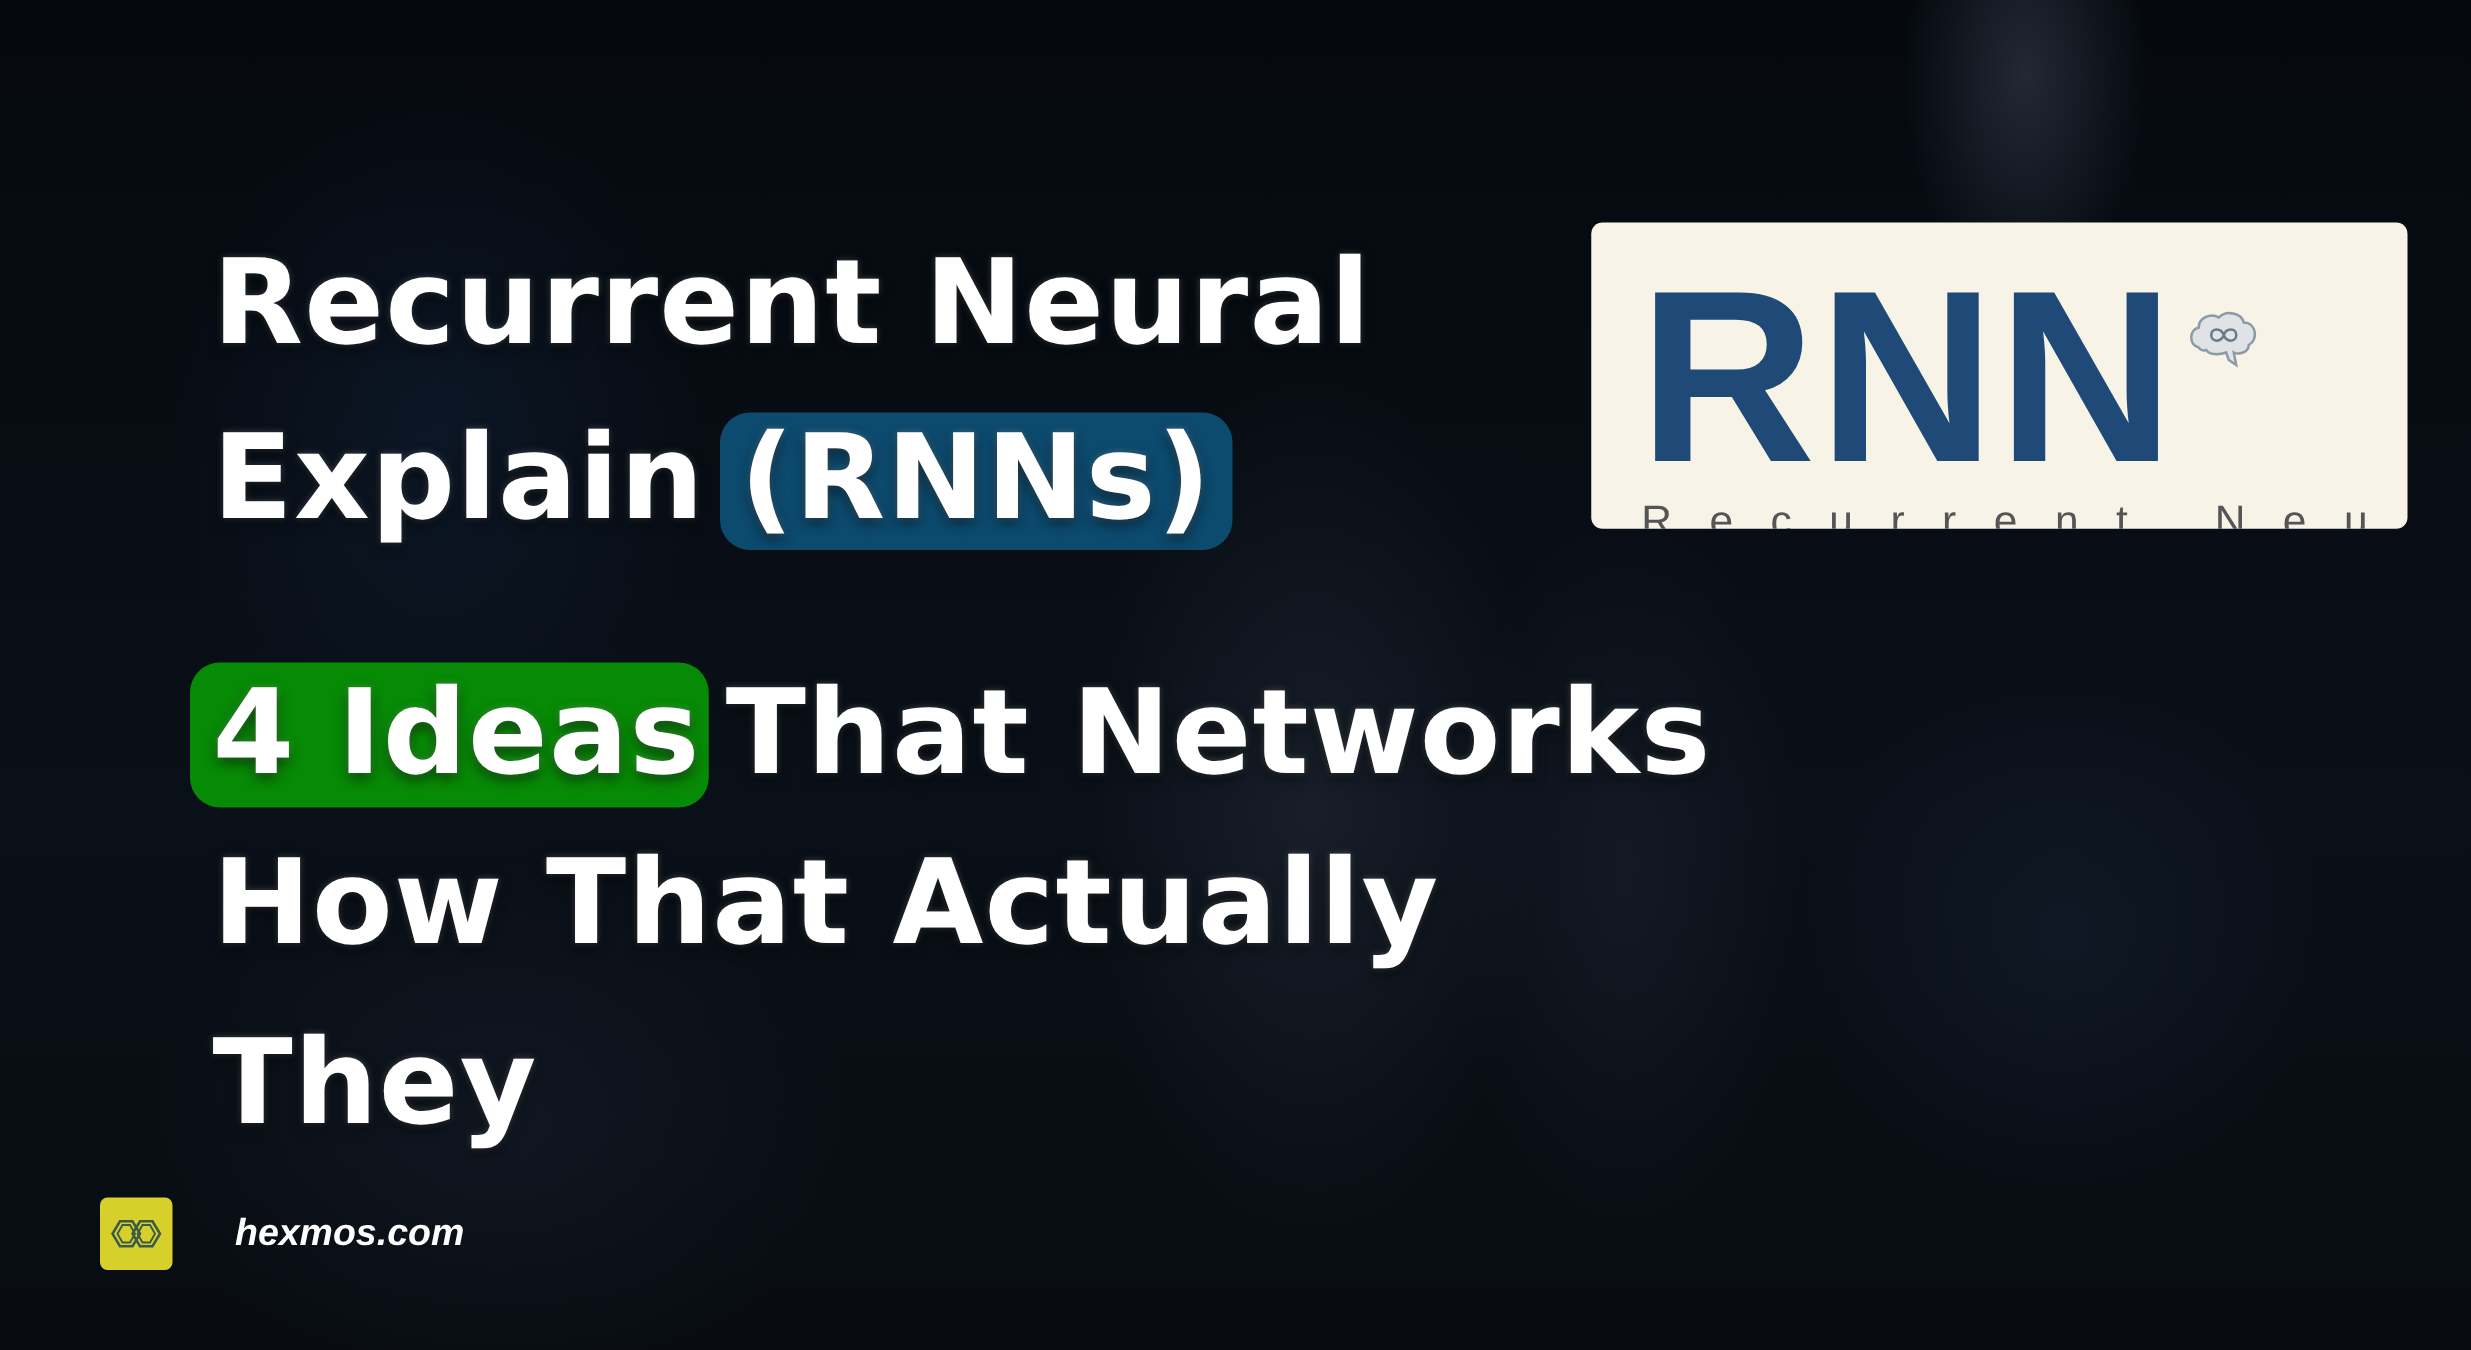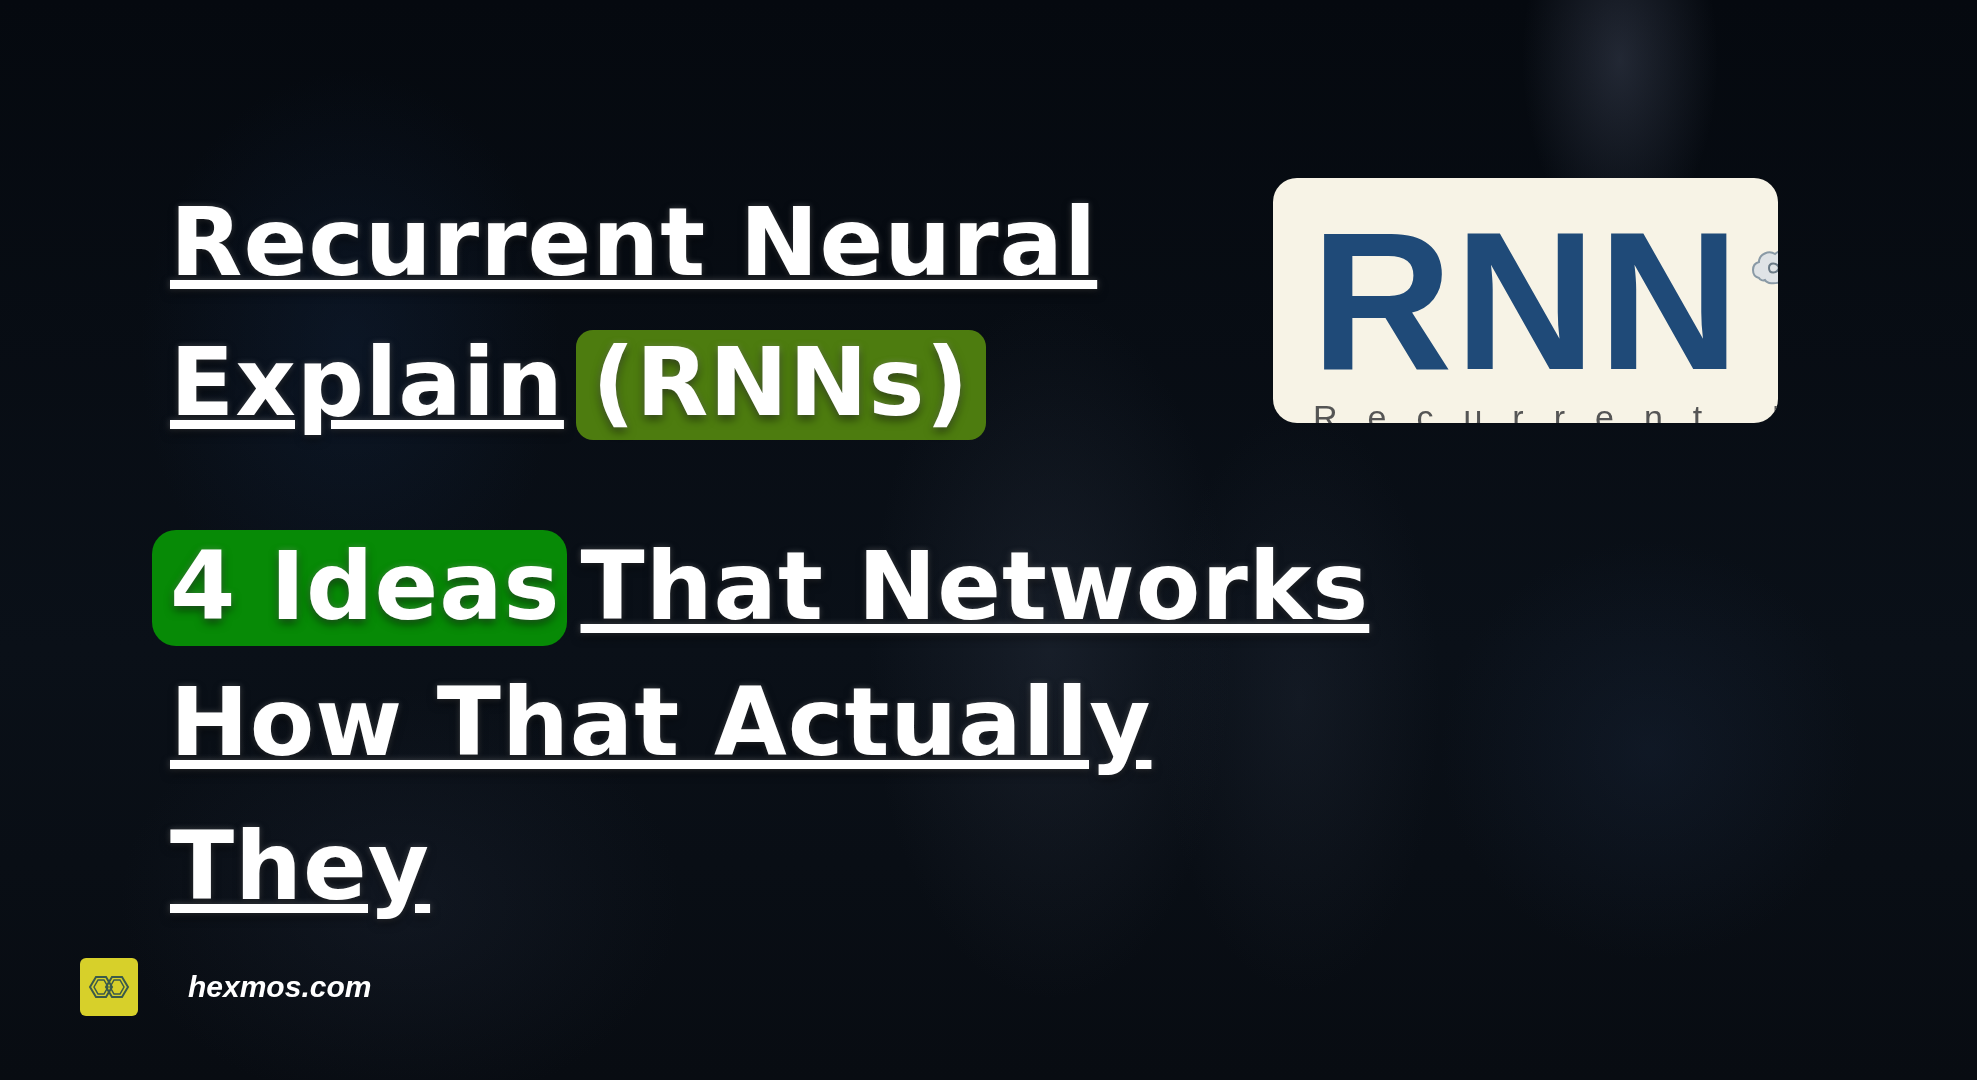--- a/index.html
+++ b/index.html
@@ -16,36 +16,36 @@
       radial-gradient(ellipse 260px 500px at 1050px 650px, rgba(70,80,100,0.22), transparent 70%),
       radial-gradient(ellipse 200px 420px at 1300px 700px, rgba(60,70,90,0.18), transparent 70%),
       radial-gradient(ellipse 300px 300px at 1650px 750px, rgba(30,45,70,0.3), transparent 70%),
       radial-gradient(ellipse 400px 300px at 400px 900px, rgba(40,50,70,0.25), transparent 70%),
       linear-gradient(180deg, #05090f 0%, #0a1018 60%, #080c12 100%);
   }
   .headline {
     position: absolute; left: 170px; color: #ffffff; font-weight: bold;
     font-size: 94px; line-height: 1;
     text-shadow: 0 4px 10px rgba(0,0,0,0.55), 0 0 6px rgba(255,255,255,0.25);
-    white-space: nowrap; letter-spacing: 1px; text-decoration: underline;
+    white-space: nowrap; letter-spacing: 1px;
   }
   .line1 { top: 196px; }
   .line2 { top: 330px; }
   .line3 { top: 530px; }
   .line4 { top: 676px; }
   .line5 { top: 820px; }
   .pill {
     display: inline-block; border-radius: 24px; padding: 6px 16px 10px 16px;
     margin-left: 12px;
   }
-  .pill-purple { background: #4d7c0f; border-radius: 17px; }
+  .pill-purple { background: #0c4a6e; }
   .pill-green { background: #078a06; margin-left: -18px; padding: 10px 6px 12px 18px; margin-right: 14px; }
   .rnn-card {
-    position: absolute; left: 1273px; top: 178px; width: 505px; height: 245px;
-    background: #f7f3e6; border-radius: 24px; overflow: hidden;
+    position: absolute; left: 1273px; top: 178px; width: 653px; height: 245px;
+    background: #f7f3e6; border-radius: 9px; overflow: hidden;
   }
   .rnn-text {
     position: absolute; left: 38px; top: 26px; font-family: "Liberation Sans", sans-serif;
     font-weight: bold; font-size: 196px; color: #1f4a78; letter-spacing: 2px; line-height: 1;
   }
   .brain {
     position: absolute; left: 476px; top: 70px; width: 60px; height: 48px;
   }
   .caption-cut {
     position: absolute; left: 40px; bottom: -14px; font-family: "Liberation Sans", sans-serif;

